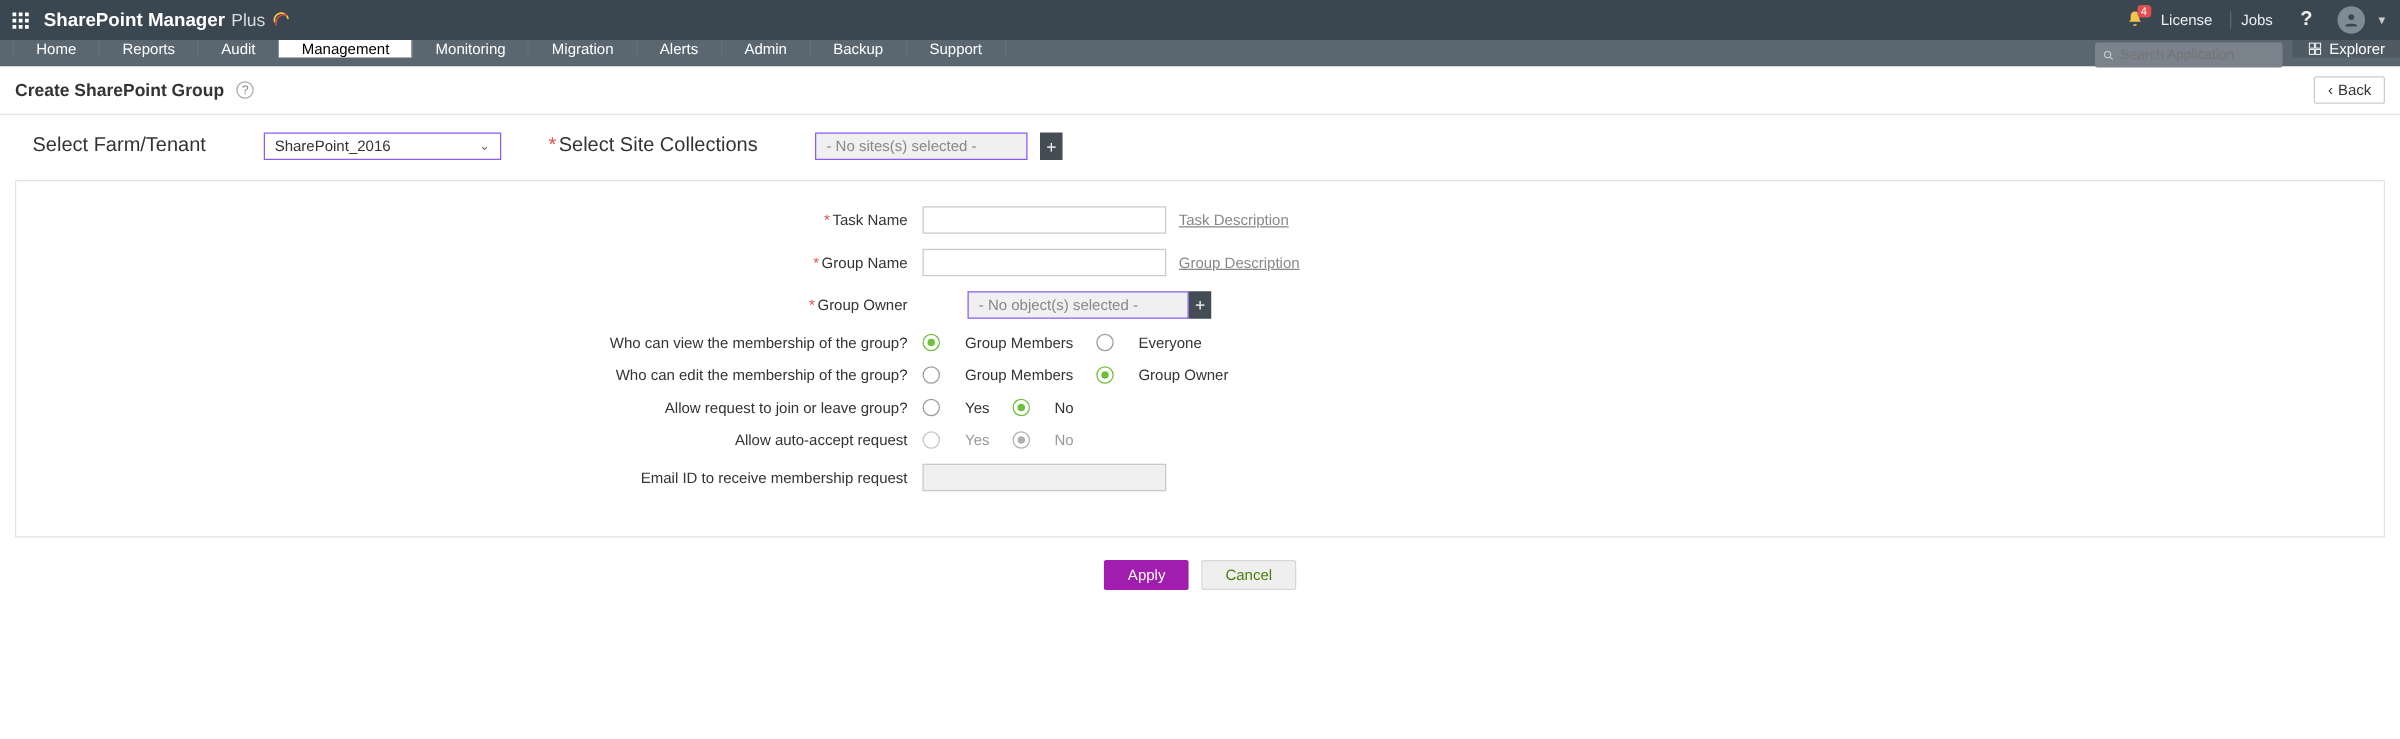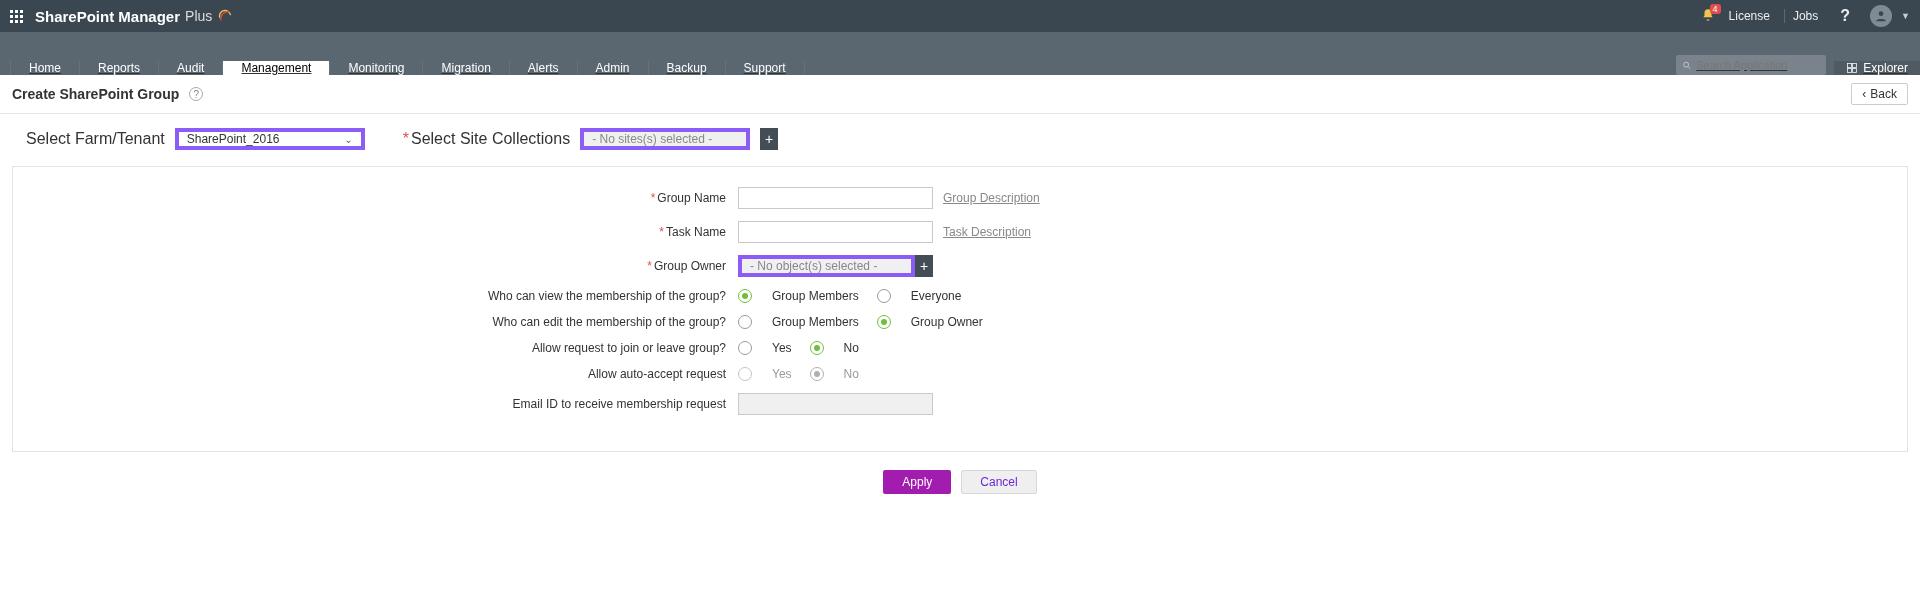--- a/index.html
+++ b/index.html
@@ -19,21 +19,21 @@
 .bell svg{ width:14px; height:14px; }
 .bell .badge { position:absolute; top:-4px; right:-6px; background:#e04e4e; color:#fff; font-size:9px; padding:0 3px; border-radius:3px; }
 .top-link { color:#eee; font-size:12px; padding:0 8px; cursor:pointer; border-left:1px solid #5b6872; line-height:14px;}
 .top-link:first-of-type{border-left:0;}
 .help-icon { font-size:16px; font-weight:600; color:#eee; padding:0 8px; cursor:pointer; }
 .user-icon { width:22px; height:22px; background:#808a92; border-radius:50%; display:flex; align-items:center; justify-content:center; margin-left:6px; cursor:pointer;}
 .user-icon svg{width:14px;height:14px;fill:#3a4750;}
 .caret{font-size:9px;color:#ccc;margin-left:3px;}
 
 
-.second-row { background:#5a6670; height:43px; display:flex; align-items:flex-end;text-decoration:underline; }
+.second-row { background:#5a6670; height:21px; display:flex; align-items:flex-start; }
 .tabs { display:flex; margin-left:10px; }
 .tab { color:#fff; font-size:12px; padding:0 18px; display:flex; align-items:center; background:#5a6670; border-right:1px solid #677179; cursor:pointer;}
 .tab:first-child{border-left:1px solid #677179;}
 .tab.active { background:#fff; color:#000; }
 .second-row .spacer{flex:1;}
 .search-box { display:flex; align-items:center; background:#7a838b; border-radius:2px; height:20px; margin-top:2px; padding:0 6px; width:150px; color:#cfd4d8;}
 .search-box input { background:transparent; border:0; outline:0; color:#eee; font-size:11px; width:100%; }
 .search-box svg{width:11px;height:11px;margin-right:4px;fill:#cfd4d8;}
 .explorer-btn { display:flex; align-items:center; gap:5px; color:#fff; background:#4f5a63; padding:0 12px; margin-left:8px; cursor:pointer; font-size:12px;}
 .explorer-btn svg{width:12px;height:12px;stroke:#fff;fill:none;stroke-width:1.5;}
@@ -42,21 +42,21 @@
 .page-title-row { display:flex; align-items:center; padding:8px 12px; border-bottom:1px solid #e3e3e3;}
 .page-title-row h1{font-size:14px; font-weight:600;}
 .page-title-row .help-circ{width:14px;height:14px;border:1px solid #aaa;border-radius:50%;display:flex;align-items:center;justify-content:center;color:#888;font-size:10px;margin-left:10px;cursor:pointer;}
 .page-title-row .spacer{flex:1;}
 .back-btn{border:1px solid #ccc;border-radius:2px;padding:3px 10px;font-size:12px;cursor:pointer;display:flex;align-items:center;gap:4px;background:#fff;}
 
 
 .filter-row { display:flex; align-items:center; gap:10px; padding:14px 26px 16px;}
 .filter-label { font-size:16px; }
 .req{color:#d9534f; margin-right:2px;}
-.dropdown { display:flex; align-items:center; border:4px solid #8b5cf6; height:22px; background:#fff; font-size:12px; padding:0 8px; min-width:190px; justify-content:space-between; cursor:pointer;}
+.dropdown { display:flex; align-items:center; border:1px solid #8b5cf6; height:22px; background:#fff; font-size:12px; padding:0 8px; min-width:190px; justify-content:space-between; cursor:pointer;margin-left:36px;}
 .dropdown .arrow{font-size:10px;color:#666;}
 .dropdown.disabled{background:#f0f0f0;color:#888;}
 .dropdown.sites{min-width:170px;}
 .plus-btn{width:18px;height:22px;background:#444c55;color:#fff;display:flex;align-items:center;justify-content:center;font-size:14px;cursor:pointer;}
 .gap-lg{width:18px;}
 
 
 .config-panel { border:1px solid #e3e3e3; margin:0 12px 12px; }
 .config-header { background:#f7f7f7; border-bottom:1px solid #e3e3e3; padding:6px 10px; font-size:12px;}
 .config-body { padding:20px 10px 24px; }
@@ -75,21 +75,21 @@
 .radio-circle.sel::after{content:"";width:6px;height:6px;background:#6fbf3b;border-radius:50%;}
 .radio-circle.disabled{border-color:#c4c4c4;}
 .radio-circle.disabled.sel{border-color:#b0b0b0;}
 .radio-circle.disabled.sel::after{background:#b0b0b0;}
 .radio-opt.disabled{color:#999;cursor:default;}
 
 
 .actions { display:flex; justify-content:center; gap:10px; padding:6px 0 12px;}
 .btn { padding:4px 18px; font-size:12px; border-radius:2px; cursor:pointer; border:1px solid transparent;}
 .btn.apply{background:#a21caf;color:#fff;}
-.btn.cancel{background:#efefef;color:#6d28d9;border-color:#d7d7d7;}
+.btn.cancel{background:#efefef;color:#4d7c0f;border-color:#d7d7d7;}
 </style>
 </head>
 <body>
 
 <div class="topbar">
   <div class="grid-icon">
     <span></span>
       <span></span>
       <span></span>
       <span></span>
@@ -181,29 +181,29 @@
   <div class="dropdown disabled sites">
     <span>- No sites(s) selected -</span>
   </div>
   <div class="plus-btn">+</div>
 </div>
 
 <div class="config-panel">
   <div class="config-body">
 
     <div class="form-row">
+      <div class="form-label"><span class="req">*</span><span>Task Name</span></div>
+      <input class="text-input" style="">
+      <span class="side-link">Task Description</span>
+    </div>
+
+    <div class="form-row">
       <div class="form-label"><span class="req">*</span><span>Group Name</span></div>
       <input class="text-input" style="">
       <span class="side-link">Group Description</span>
-    </div>
-
-    <div class="form-row">
-      <div class="form-label"><span class="req">*</span><span>Task Name</span></div>
-      <input class="text-input" style="">
-      <span class="side-link">Task Description</span>
     </div>
 
     <div class="form-row">
       <div class="form-label"><span class="req">*</span><span>Group Owner</span></div>
       <div class="owner-box">
         <div class="dropdown disabled">
           <span>- No object(s) selected -</span>
         </div>
         <div class="plus-btn">+</div>
       </div>

